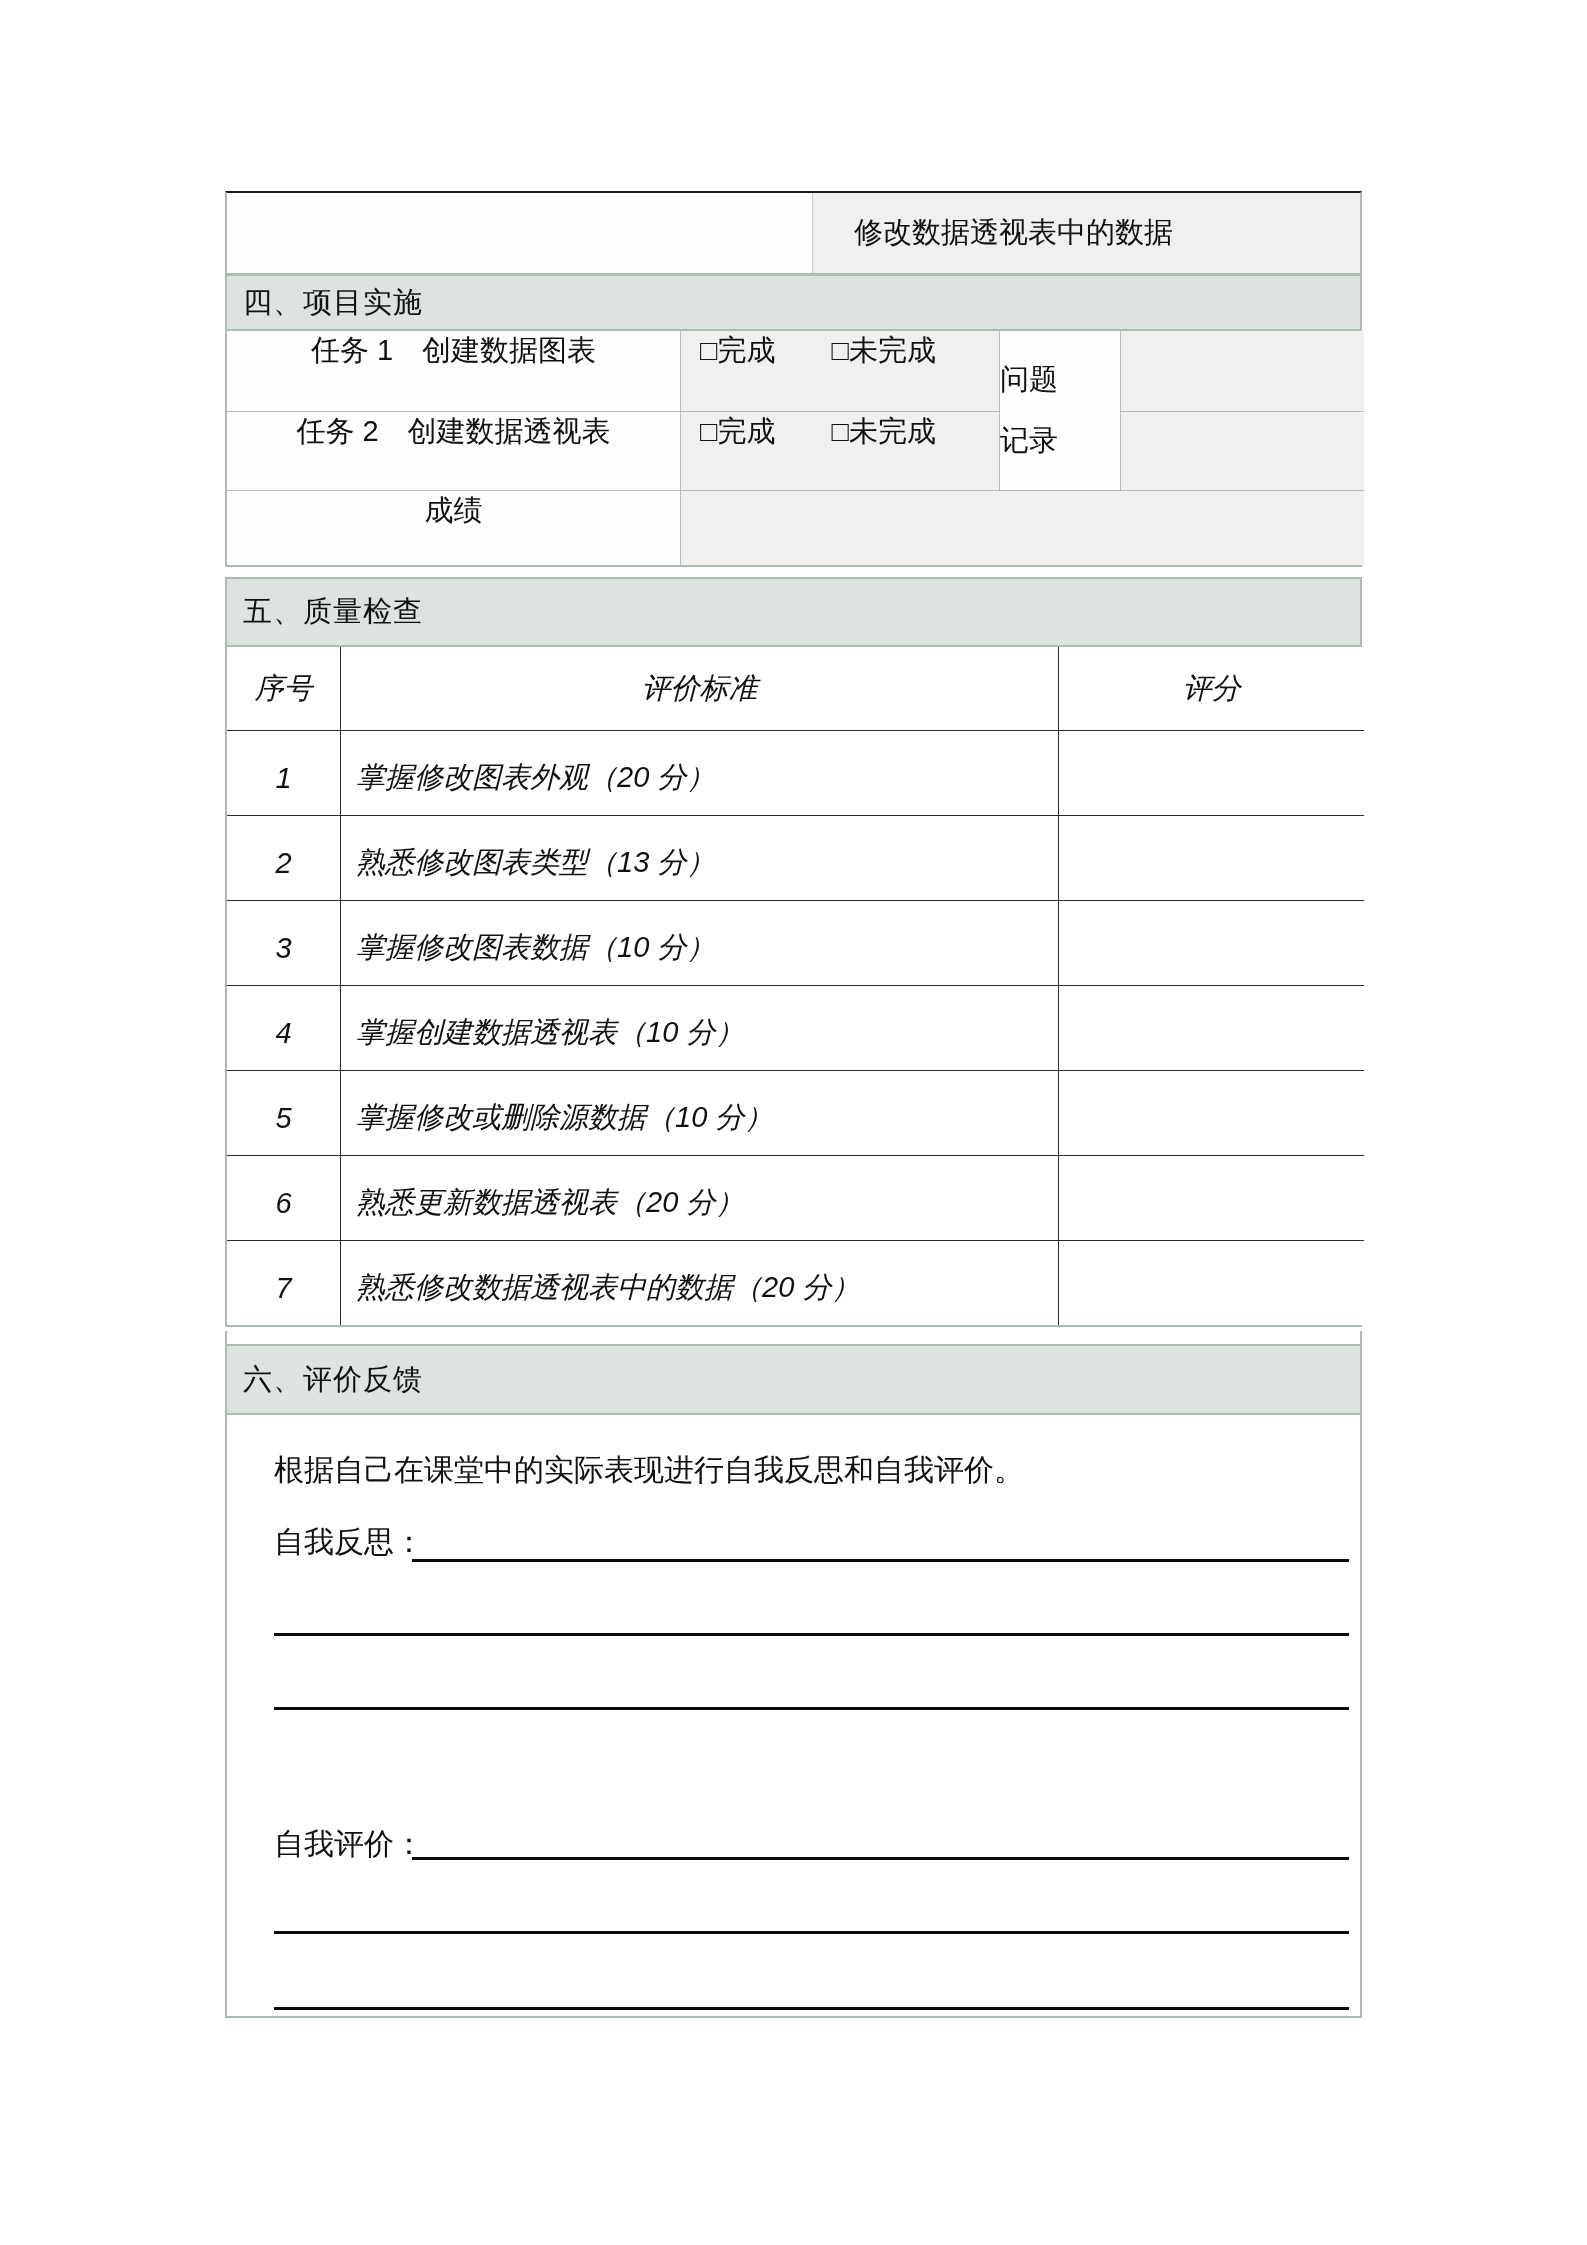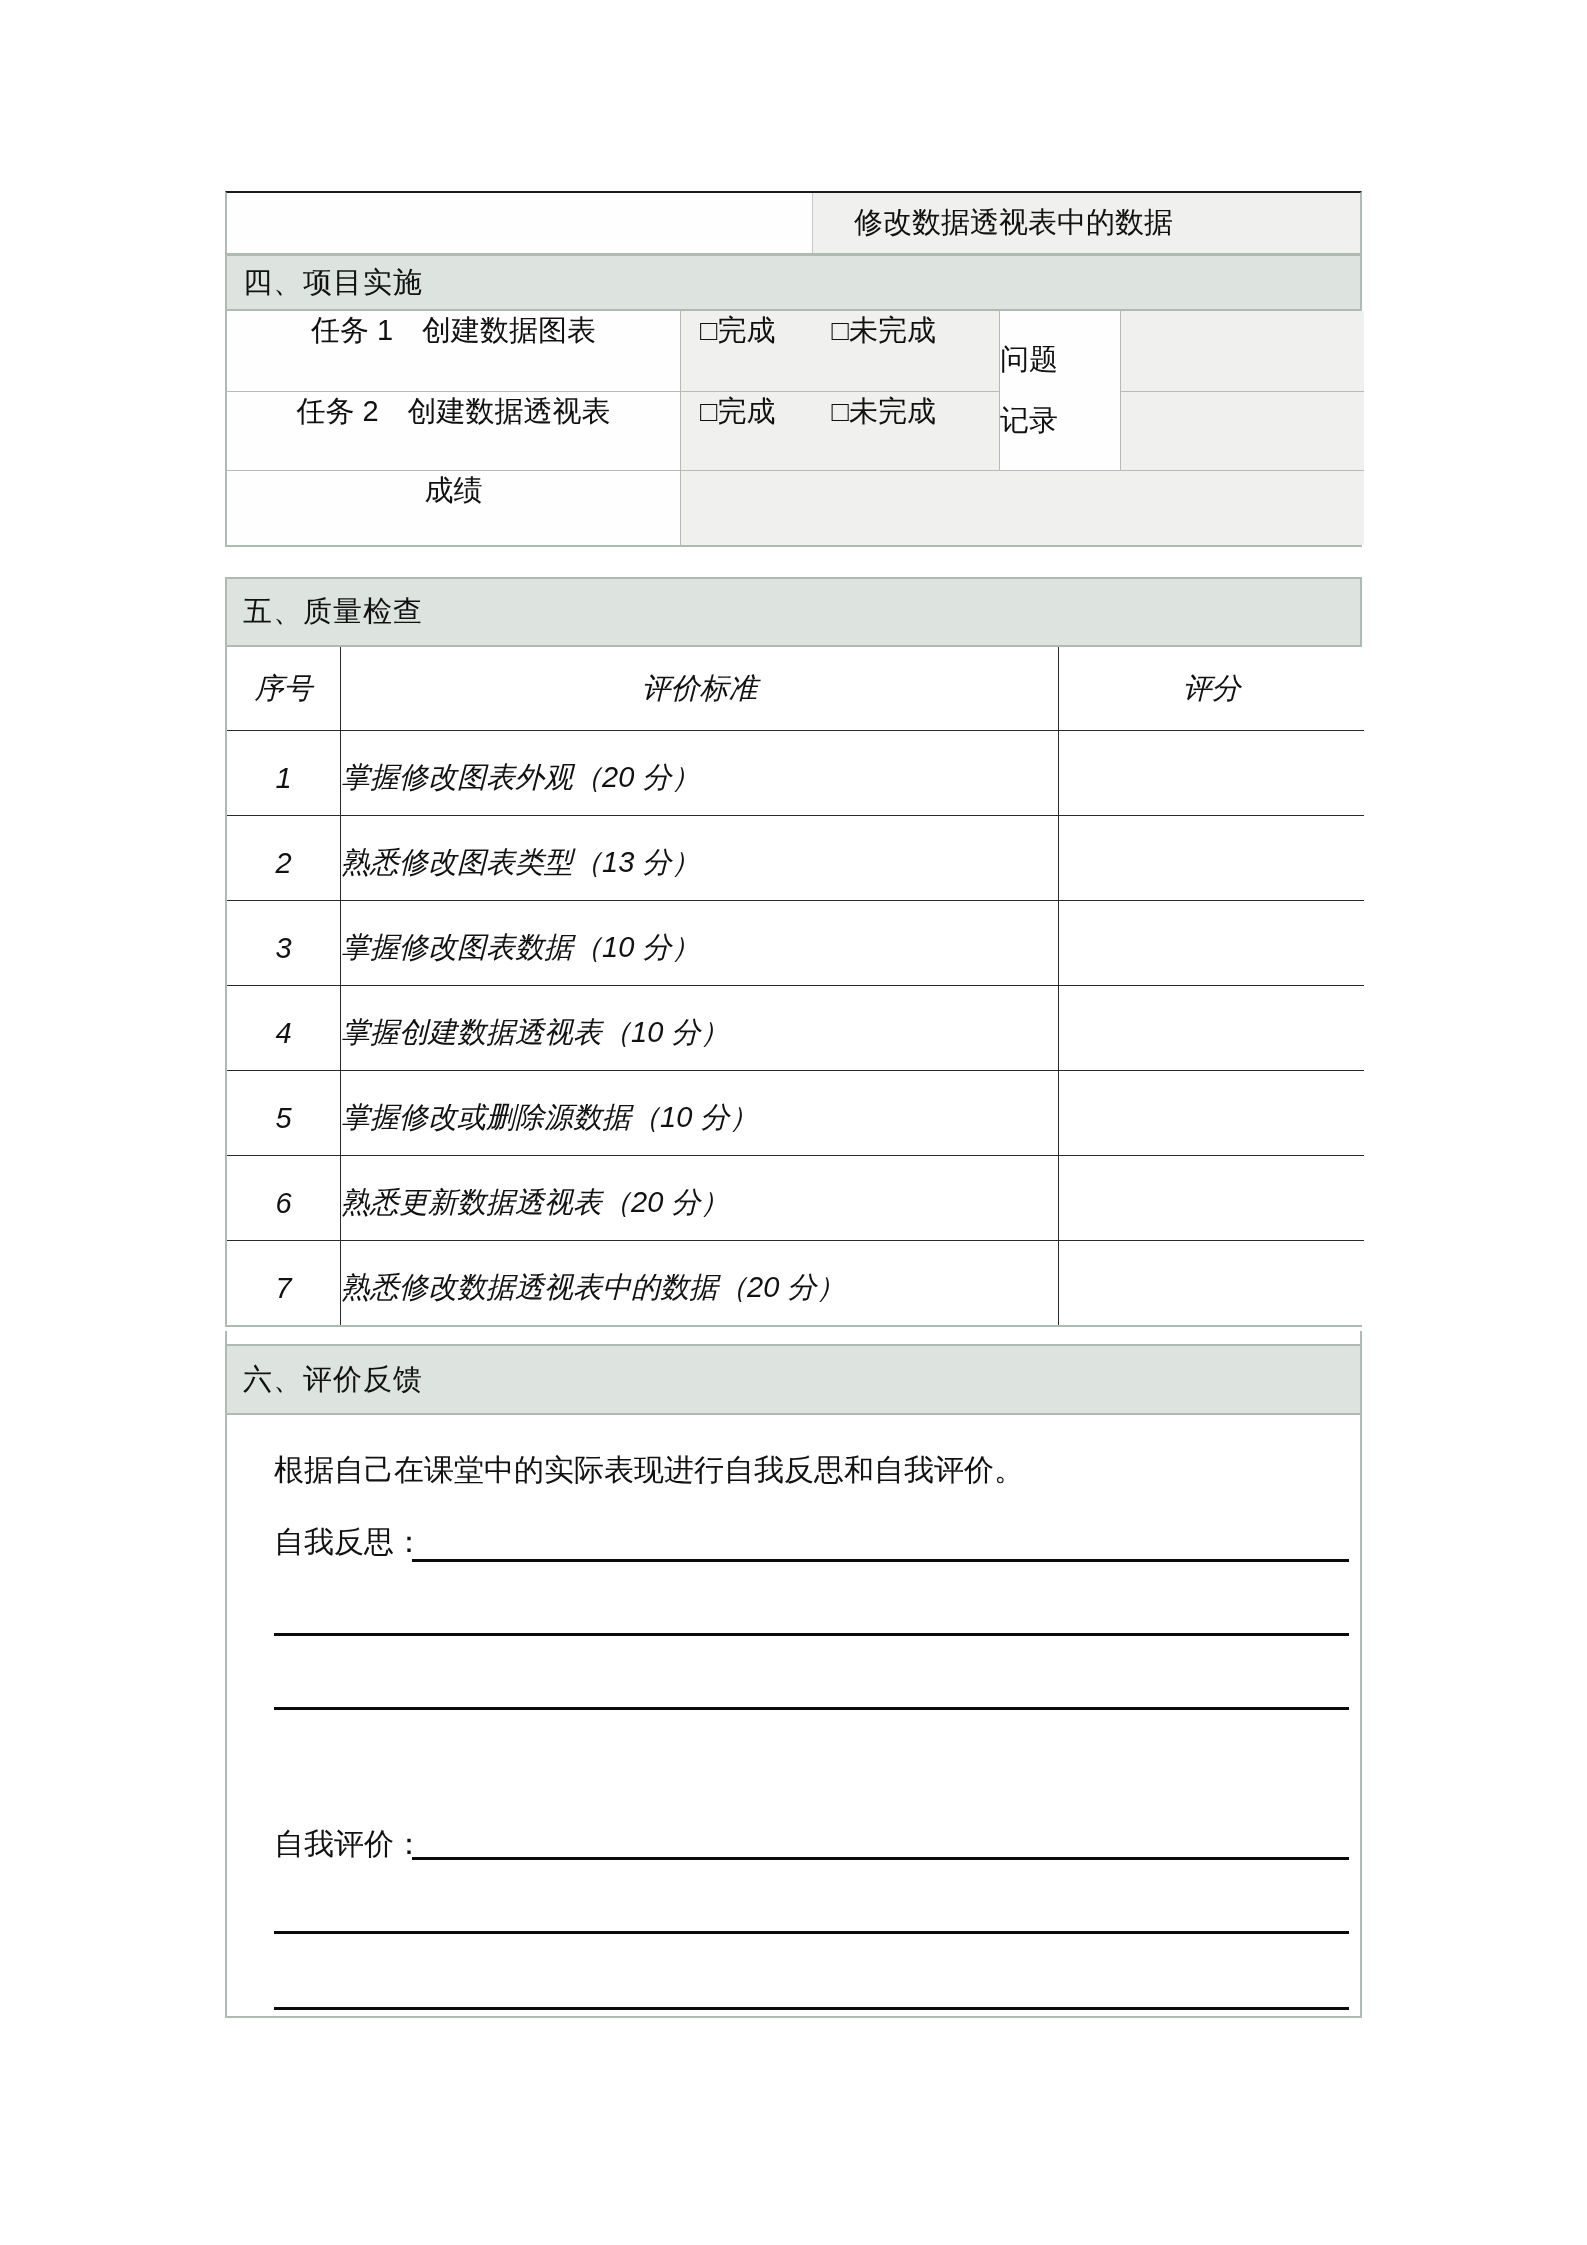--- a/index.html
+++ b/index.html
@@ -22,21 +22,21 @@
   #t3{top:1331px;}
 
   .sec-header{background:var(--hdr-bg);border-top:2px solid var(--frame);
        border-bottom:2px solid var(--frame);display:flex;align-items:center;
        padding-left:16px;font-size:29px;letter-spacing:1px;}
   #t1 .sec-header{height:58px;border-top:3px solid var(--frame);}
   #t2 .sec-header{height:70px;}
   #t3 .sec-header{height:71px;margin-top:13px;}
 
   
-  .rowA{display:flex;height:60px;}
+  .rowA{display:flex;height:80px;}
   .rowA .a1{width:586px;background:#fefefe;border-right:1.5px solid #c6c6c4;}
   .rowA .a2{flex:1;background:var(--shade);display:flex;align-items:center;
             padding-left:41px;font-size:29px;}
 
   
   .tasks{display:grid;grid-template-columns:453px 319px 121px 244px;
          grid-template-rows:80px 79px 75px;border-bottom:2px solid var(--frame);}
   .tasks>div{font-size:29px;display:flex;align-items:flex-start;}
   .tc{background:#fefefe;justify-content:center;}
   .shaded{background:var(--shade);}
@@ -50,21 +50,21 @@
   .score-row-right{grid-column:2 / span 3;grid-row:3;}
 
   
   .quality{display:grid;grid-template-columns:113px 718px 306px;
            grid-template-rows:83px repeat(7,85px);border-bottom:2px solid var(--frame);font-style:italic;}
   .quality>div{font-size:29px;background:#fff;display:flex;align-items:center;}
   .qbl{border-left:1.5px solid var(--dark);}
   .qbt{border-top:1.5px solid var(--dark);}
   .q-center{justify-content:center;}
   .q-num{justify-content:center;padding-top:10px;}
-  .q-crit{padding-top:10px;}
+  .q-crit{padding-left:15px;padding-top:10px;}
   .q-score{padding-top:10px;}
 
   
   .feedback-body{position:relative;height:603px;background:#fff;
                  border-bottom:2px solid var(--frame);padding-left:32px;}
   .fb-text{position:absolute;font-size:30px;line-height:34px;white-space:nowrap;}
   .instruction{top:38px;left:47px;}
   .lbl-reflect{top:110px;left:47px;}
   .lbl-eval{top:412px;left:47px;}
   .blank-line{position:absolute;border-bottom:3px solid #0a0a0a;height:0;}

